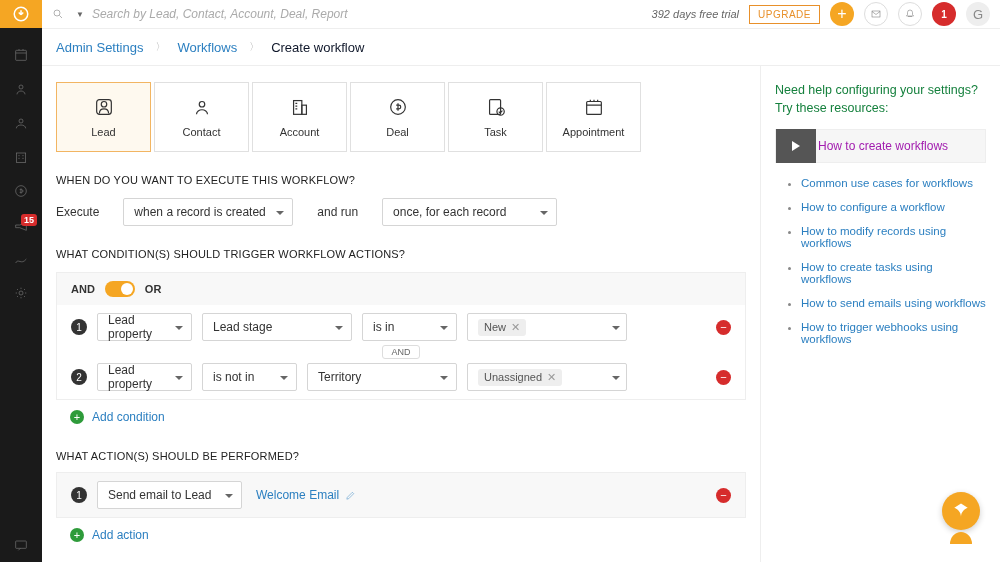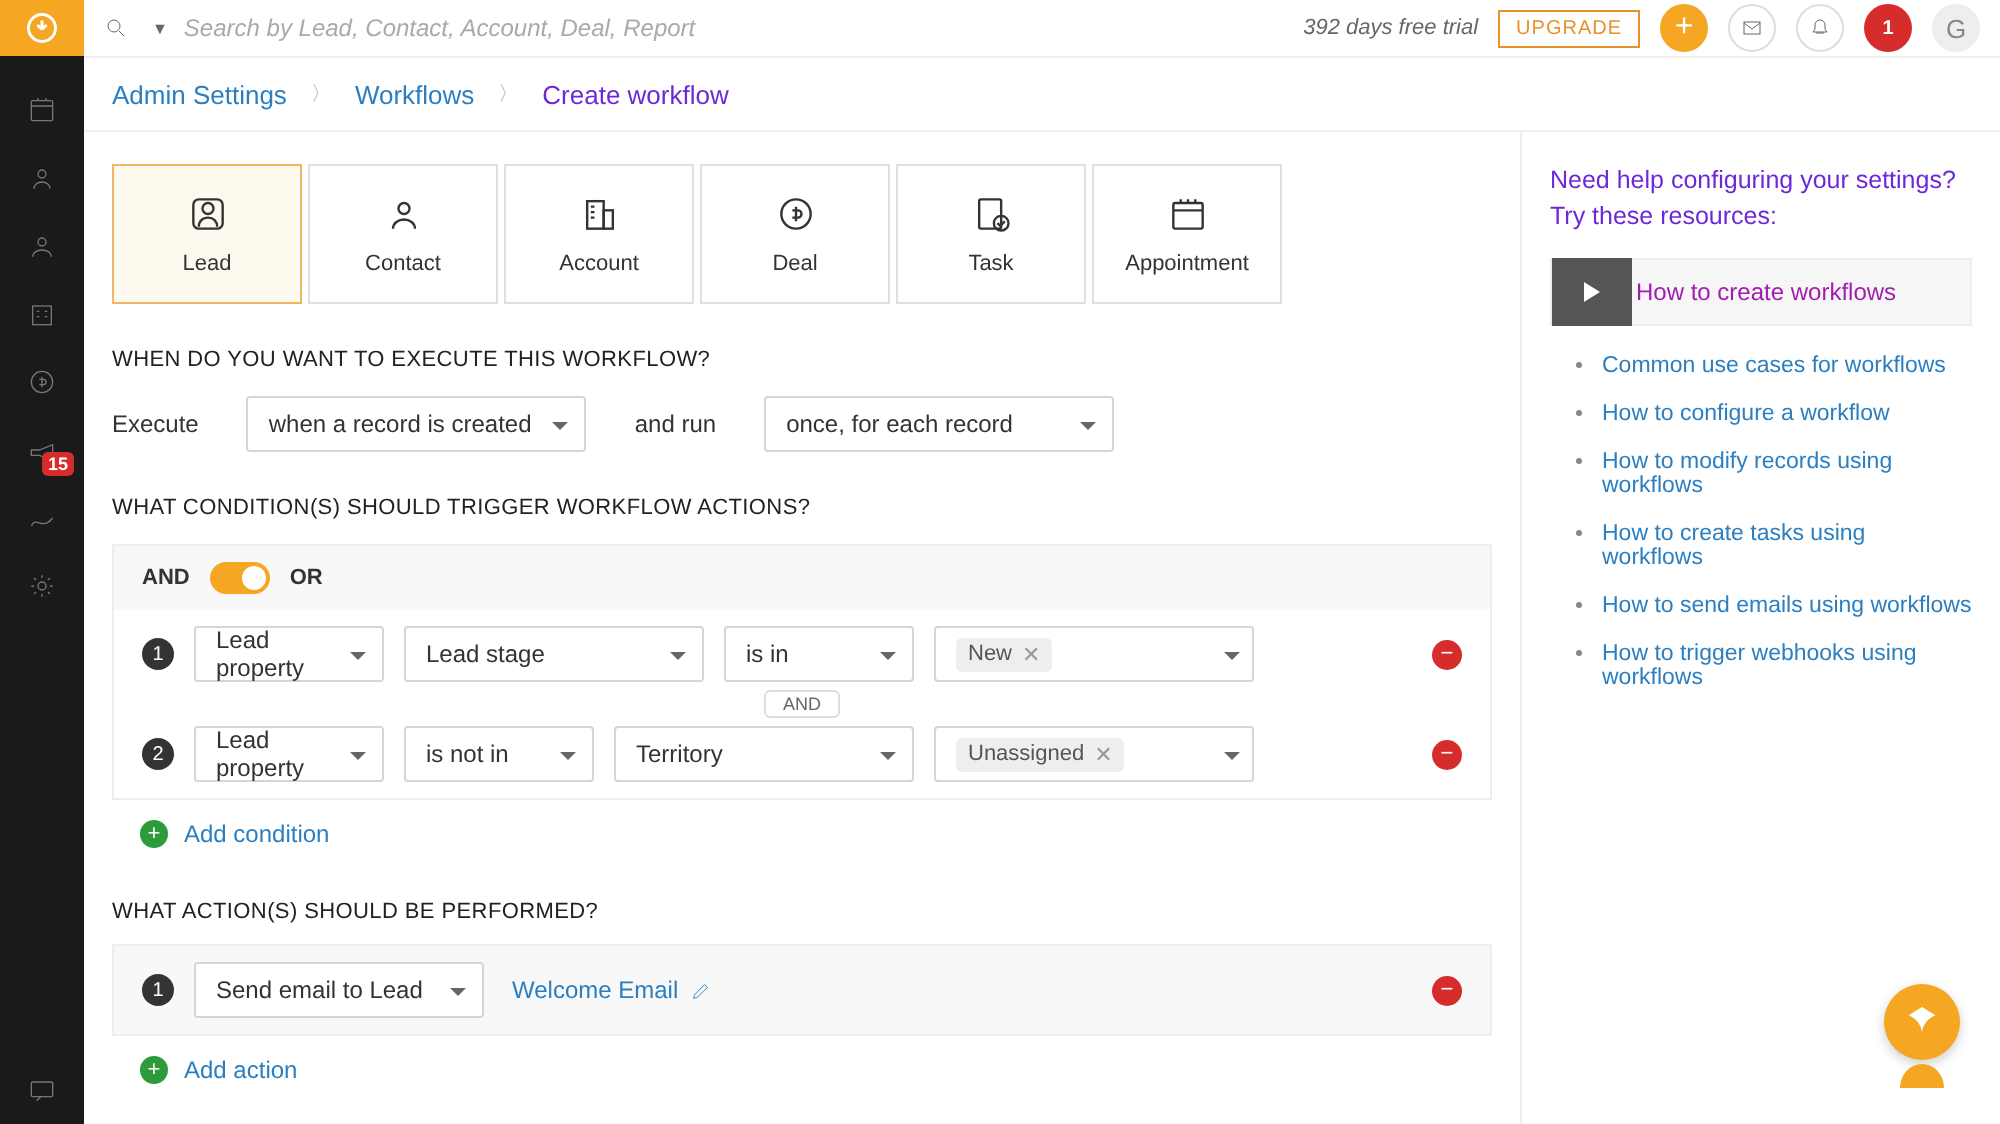--- a/index.html
+++ b/index.html
@@ -4,21 +4,21 @@
   <style>
     * { box-sizing: border-box; margin: 0; padding: 0; }
     body { font-family: -apple-system, BlinkMacSystemFont, "Segoe UI", Helvetica, Arial, sans-serif; font-size: 13px; color: #333; background: #fff; width: 1000px; height: 562px; overflow: hidden; position: relative; }
 
     
     .left-rail { position: absolute; top: 0; left: 0; width: 42px; height: 562px; background: #1a1a1a; display: flex; flex-direction: column; align-items: center; padding-top: 0; }
     .rail-logo { width: 42px; height: 28px; background: #f5a623; display: flex; align-items: center; justify-content: center; }
     .rail-logo svg { width: 18px; height: 18px; }
     .rail-item { width: 42px; height: 34px; display: flex; align-items: center; justify-content: center; color: #888; position: relative; cursor: pointer; }
     .rail-item svg { width: 16px; height: 16px; stroke: #777; fill: none; }
-    .rail-badge { position: absolute; top: 18px; left: 21px; background: #d62c2c; color: #fff; font-size: 9px; padding: 0 3px; border-radius: 3px; line-height: 12px; font-weight: bold; }
+    .rail-badge { position: absolute; top: 6px; left: 21px; background: #d62c2c; color: #fff; font-size: 9px; padding: 0 3px; border-radius: 3px; line-height: 12px; font-weight: bold; }
     .rail-spacer { flex: 1; }
 
     
     .top-bar { position: absolute; top: 0; left: 42px; right: 0; height: 28px; background: #fff; display: flex; align-items: center; padding: 0 10px; }
     .search-wrap { display: flex; align-items: center; color: #999; font-size: 12px; }
     .search-wrap svg { width: 12px; height: 12px; stroke: #666; fill: none; margin-right: 4px; }
     .search-caret { font-size: 8px; color: #666; margin: 0 8px; }
     .search-placeholder { color: #aaa; font-style: italic; font-size: 12px; }
     .top-right { margin-left: auto; display: flex; align-items: center; gap: 10px; }
     .trial-text { font-style: italic; color: #666; font-size: 11px; }
@@ -27,21 +27,21 @@
     .circle-orange { background: #f5a623; color: #fff; font-size: 16px; }
     .circle-outline { border: 1px solid #ddd; background: #fff; }
     .circle-outline svg { width: 12px; height: 12px; stroke: #666; fill: none; }
     .circle-red { background: #d62c2c; color:#fff; font-size: 10px; font-weight: bold; }
     .circle-gray { background: #eee; color: #888; font-size: 13px; }
 
     
     .crumb-bar { position: absolute; top: 28px; left: 42px; right: 0; height: 38px; border-top: 1px solid #eee; border-bottom: 1px solid #eee; display: flex; align-items: center; padding: 16px 14px; font-size: 13px; }
     .crumb-link { color: #2b7fc0; cursor: pointer; }
     .crumb-sep { margin: 0 12px; color: #aaa; font-size: 10px; }
-    .crumb-current { color: #6d28d9; }
+    .crumb-current { color: #0f172a; }
 
     
     .main { position: absolute; top: 66px; left: 42px; right: 240px; bottom: 0; padding: 16px 14px 10px 14px; overflow: hidden; }
 
     .record-types { display: flex; gap: 4px; }
     .record-card { width: 95px; height: 70px; border: 1px solid #e0e0e0; display: flex; flex-direction: column; align-items: center; justify-content: center; background: #fff; cursor: pointer; margin-right: -1px; }
     .record-card.active { border: 1px solid #f2b562; background: #fef9ef; }
     .record-card svg { width: 22px; height: 22px; stroke: #333; fill: none; stroke-width: 1.3; }
     .record-card .label { font-size: 11px; margin-top: 8px; color: #333; }
 
@@ -73,21 +73,21 @@
     .add-line { display: flex; align-items: center; gap: 8px; padding: 10px 14px; }
     .add-line .plus { width: 14px; height: 14px; border-radius: 50%; background: #2e9b3a; color: #fff; display: flex; align-items: center; justify-content: center; font-size: 11px; line-height: 1; }
     .add-line .text { color: #2b7fc0; font-size: 12px; cursor: pointer; }
 
     .action-box { border: 1px solid #eee; margin-top: 10px; background: #f8f8f8; }
     .email-name { color: #2b7fc0; font-size: 12px; margin-left: 4px; display: flex; align-items: center; gap: 6px; cursor: pointer; }
     .email-name svg { width: 11px; height: 11px; stroke: #2b7fc0; fill: none; }
 
     
     .help-panel { position: absolute; top: 66px; right: 0; width: 240px; bottom: 0; border-left: 1px solid #eee; padding: 16px 14px; font-size: 12px; }
-    .help-title { font-size: 12.5px; line-height: 1.4; margin-bottom: 12px; color: #6d28d9; }
+    .help-title { font-size: 12.5px; line-height: 1.4; margin-bottom: 12px; color: #15803d; }
     .help-video { display: flex; align-items: center; background: #f6f6f6; border: 1px solid #eee; height: 34px; }
     .help-video .play { width: 40px; height: 34px; background: #555; color: #fff; display: flex; align-items: center; justify-content: center; }
     .help-video .play-tri { width: 0; height: 0; border-top: 5px solid transparent; border-bottom: 5px solid transparent; border-left: 8px solid #fff; }
     .help-video .link { color: #a21caf; padding-left: 2px; }
     .help-list { margin-top: 14px; padding-left: 26px; }
     .help-list li { color: #2b7fc0; margin-bottom: 12px; list-style: disc; font-size: 11.5px; }
     .help-list li::marker { color: #888; }
 
     
     .float-bot { position: absolute; right: 20px; bottom: 18px; }

